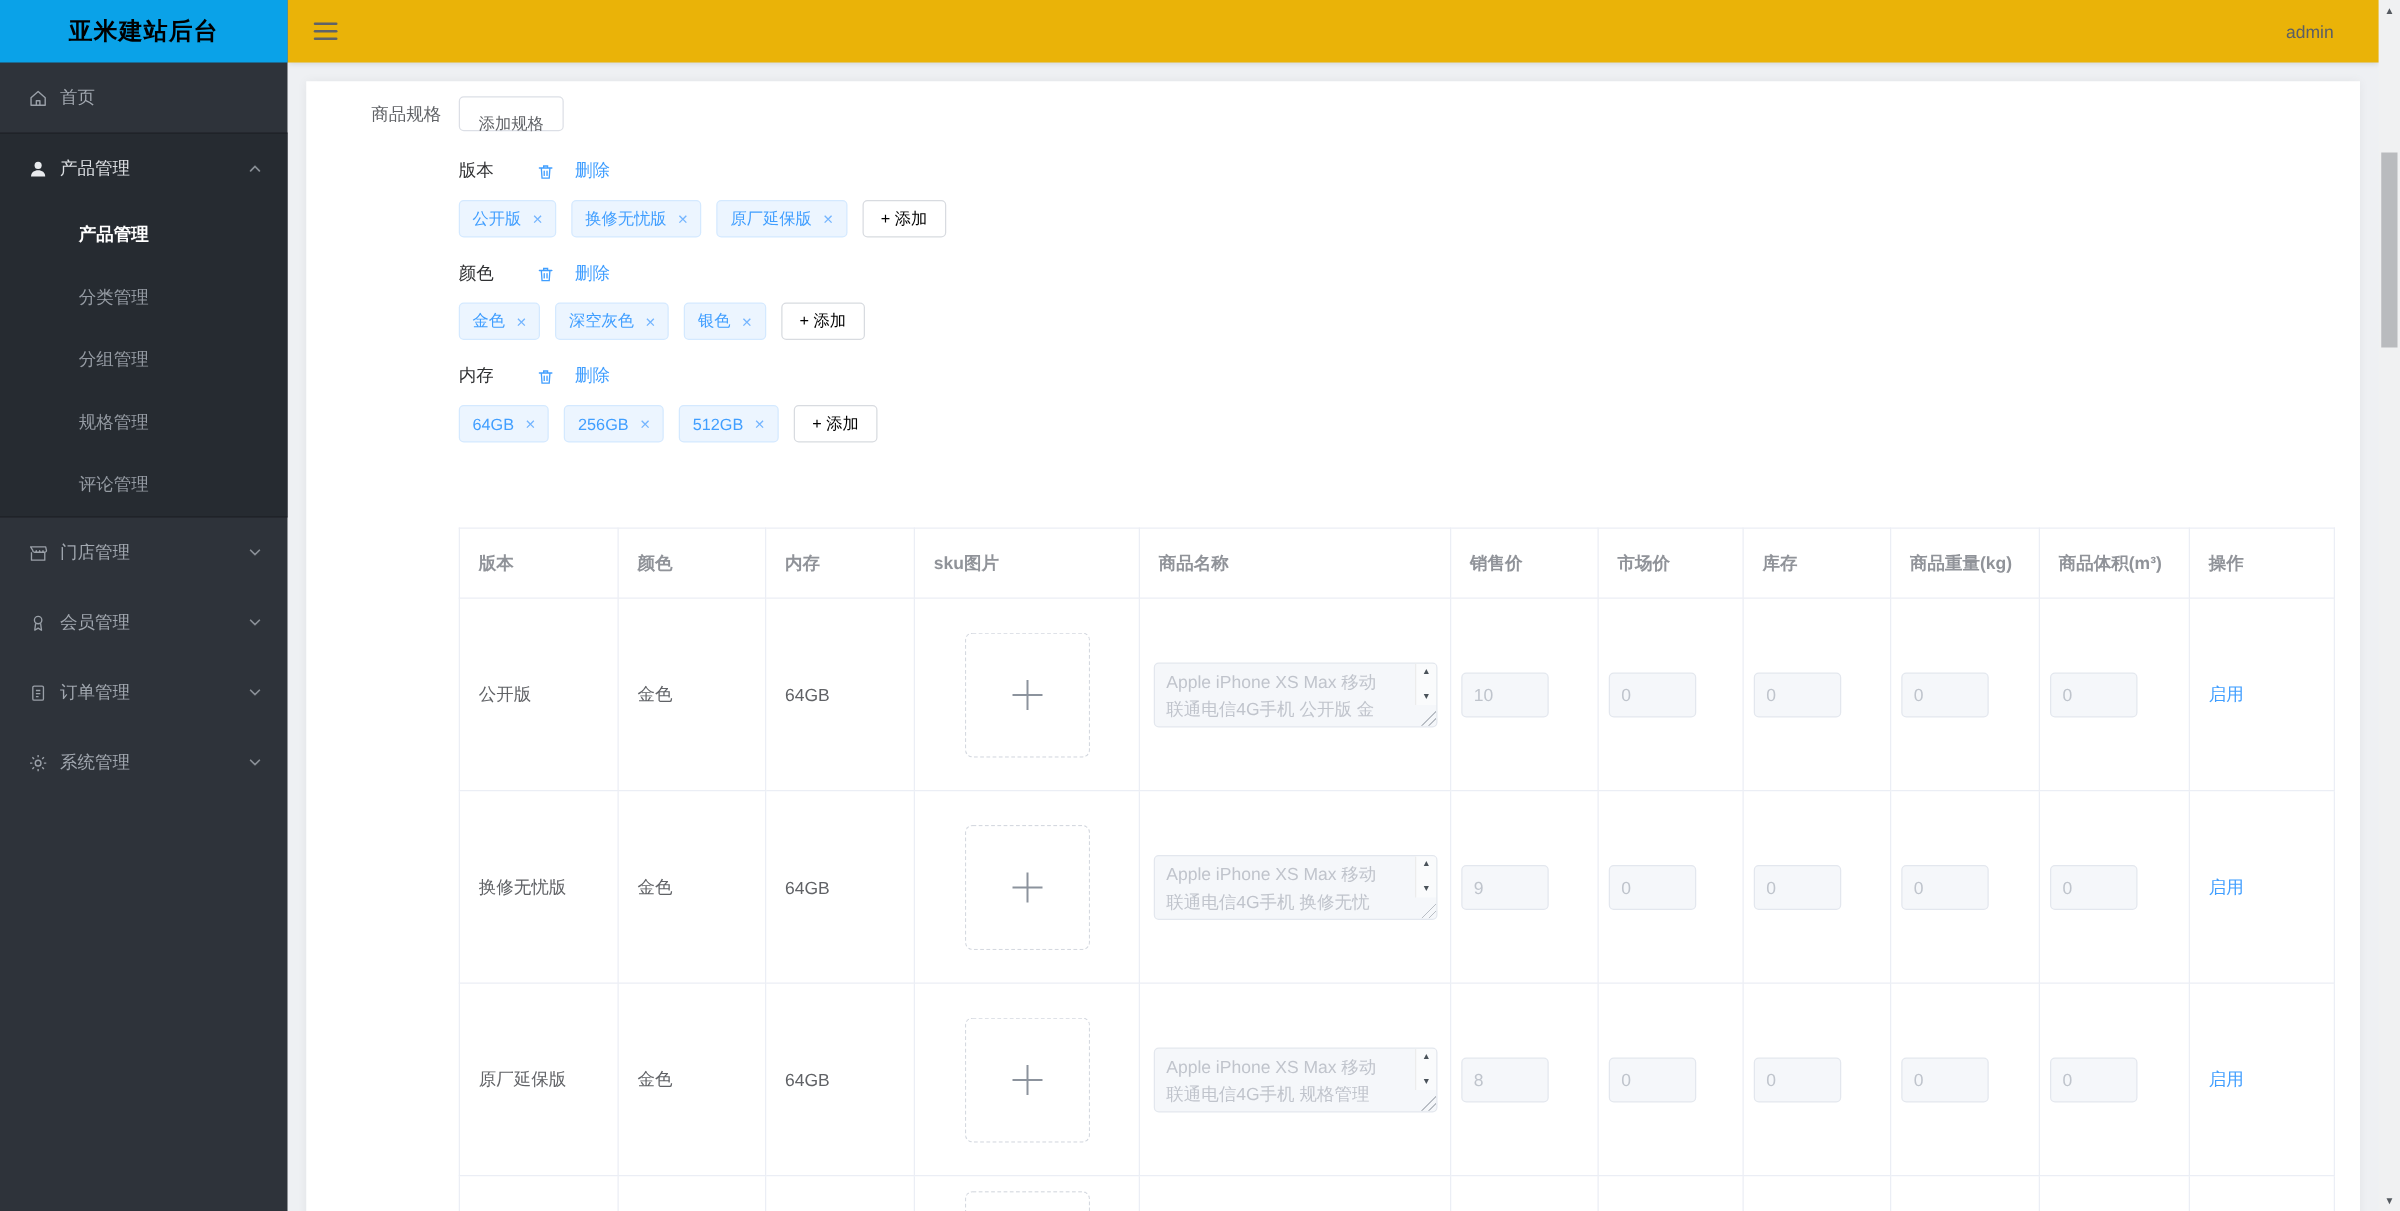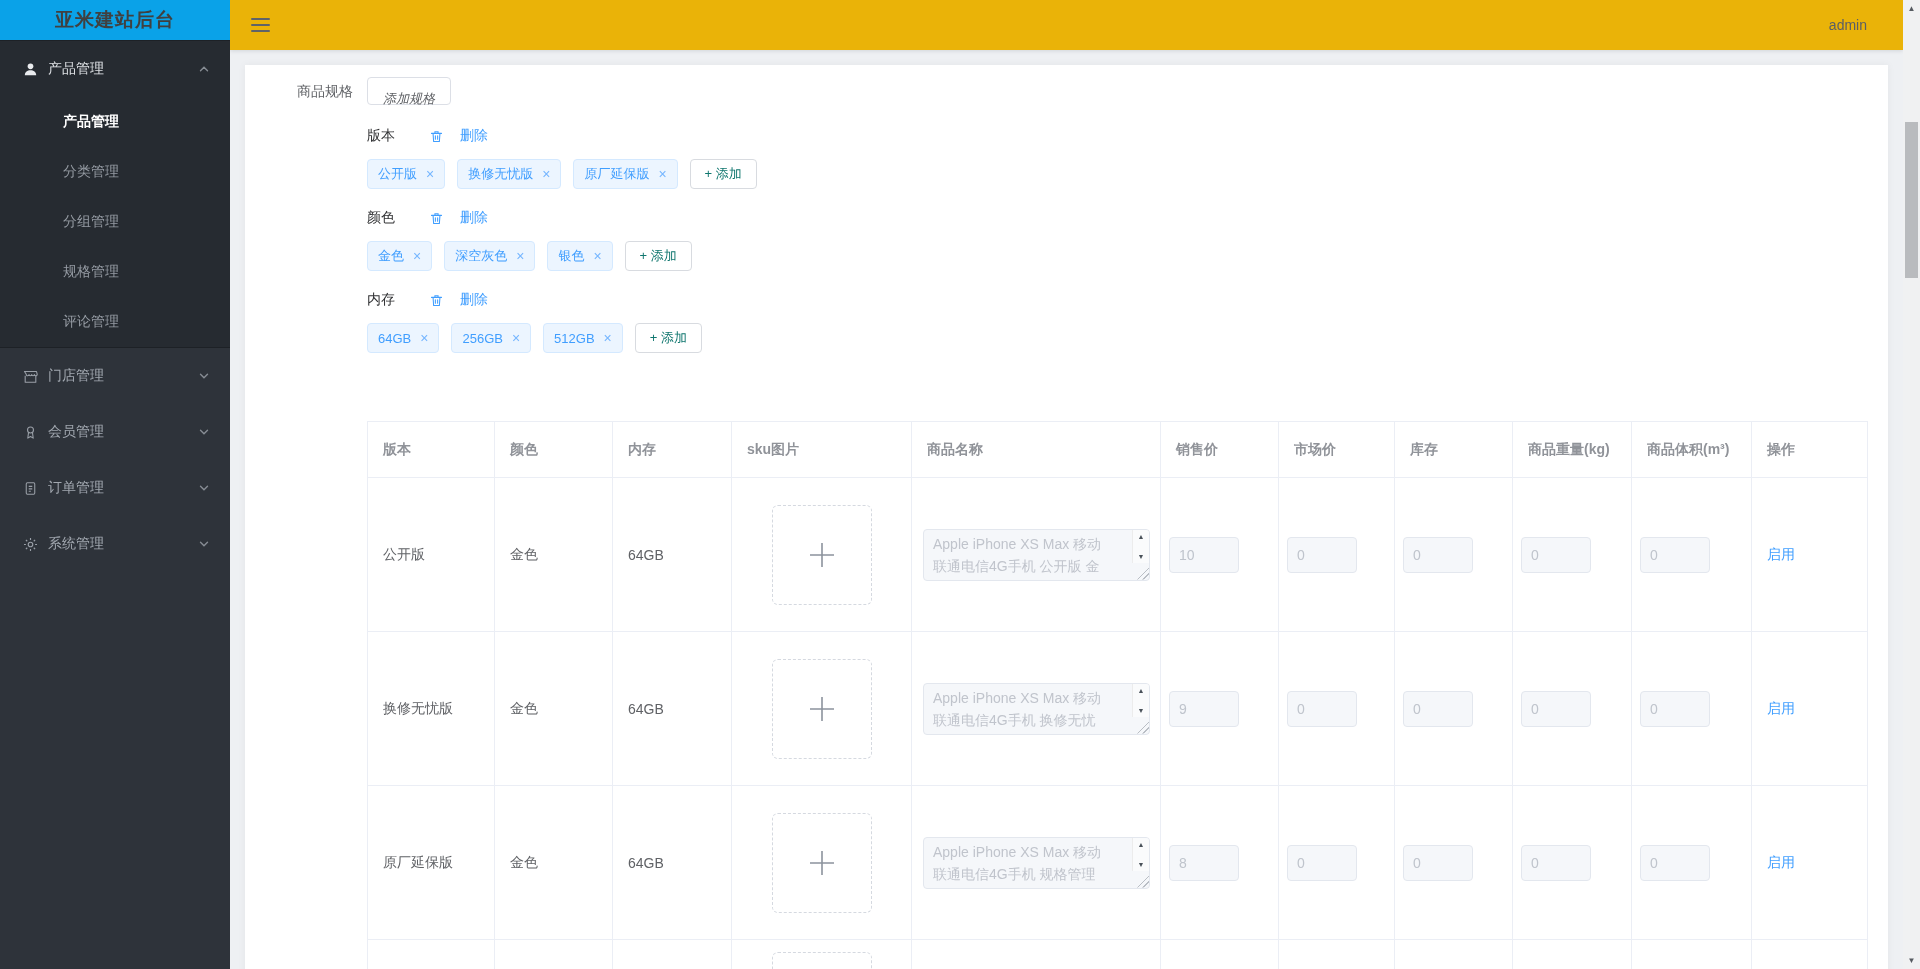--- a/index.html
+++ b/index.html
@@ -4,21 +4,21 @@
 <style>
   * { margin:0; padding:0; box-sizing:border-box; }
   html,body { width:1920px; height:969px; overflow:hidden; background:#eef0f3;
     font-family:"Liberation Sans","DejaVu Sans",sans-serif; }
 
   .app { position:relative; width:1920px; height:969px; }
 
   
   .sidebar { position:absolute; left:0; top:0; width:230px; height:969px;
     background:var(--sidebar-bg,#2e333a); z-index:5; }
-  .logo { height:40px; background:var(--header-blue,#0aa2e8); color:#404040;
+  .logo { height:50px; background:var(--header-blue,#0aa2e8); color:#000000;
     font-size:19px; font-weight:bold; letter-spacing:1px;
     display:flex; align-items:center; justify-content:center; }
   .menu-item { height:56px; display:flex; align-items:center; padding:0 20px 0 22px;
     color:#a2a8b0; font-size:14px; cursor:pointer; }
   .mi-icon { width:17px; height:17px; margin-right:9px; display:flex; align-items:center; }
   .mi-label { flex:0 0 auto; }
   .chev { margin-left:auto; display:flex; }
   .menu-block { background:var(--sidebar-submenu-bg,#262b31);
     border-top:1px solid rgba(0,0,0,.22); border-bottom:1px solid rgba(0,0,0,.22); }
   .menu-block .menu-item { color:#dde0e4; }
@@ -38,22 +38,22 @@
   .content { height:919px; overflow:hidden; padding:15px 15px 0 15px; }
   .card { background:#fff; min-height:1200px; box-shadow:0 0 8px rgba(0,0,0,.05);
     padding:12px 0 0 52px; }
 
   .form-item { display:flex; }
   .form-label { width:58px; margin-right:12px; font-size:14px; color:#606266; line-height:28px; }
   .form-content { flex:1; }
 
   .btn { background:#fff; border:1px solid #dcdfe6; border-radius:4px; color:#606266;
     cursor:pointer; font-family:inherit; }
-  .btn-add-spec { height:28px; padding:12px 15px; font-size:13px;font-style:italic; }
-  .btn-add-tag { height:30px; padding:0 14px; font-size:13px; border-color:#d8dbe0; color:#0f766e; }
+  .btn-add-spec { height:28px; padding:12px 15px; font-size:13px; }
+  .btn-add-tag { height:30px; padding:0 14px; font-size:13px; border-color:#d8dbe0; color:#000000; }
 
   .spec-group { margin-top:20px; }
   .group-head { display:flex; align-items:center; }
   .g-name { font-size:14px; color:#303133; margin-right:18px; }
   .del-link { display:inline-flex; align-items:center; color:var(--accent,#409eff);
     font-size:14px; cursor:pointer; }
   .del-link span { margin-left:16px; }
   .tags { margin-top:14px; display:flex; align-items:center; }
   .tag { height:30px; display:inline-flex; align-items:center; padding:0 10px;
     background:var(--tag-bg,#ecf5ff); border:1px solid var(--tag-border,#d4e9ff);
@@ -101,20 +101,30 @@
     background:#b9bbbe; cursor:grab; }
 </style>
 </head>
 <body>
 
 <div class="app">
 
   <aside class="sidebar">
     <div class="logo">亚米建站后台</div>
     <nav id="menu">
+  <div class="menu-item">
+    <span class="mi-icon">
+            <svg viewBox="0 0 24 24" width="17" height="17" fill="none" stroke="#9aa0a8" stroke-width="1.6" stroke-linejoin="round">
+              <path d="M4 11.5 12 4.5l8 7V20H4z"></path>
+              <path d="M10 20v-5h4v5"></path>
+            </svg>
+          </span>
+    <span class="mi-label">首页</span>
+
+  </div>
 <div class="menu-block">
   <div class="menu-item">
     <span class="mi-icon">
               <svg viewBox="0 0 24 24" width="17" height="17" fill="#e9ebee">
                 <circle cx="12" cy="7.5" r="4"></circle>
                 <path d="M4 20c0-4.5 3.6-7 8-7s8 2.5 8 7z"></path>
               </svg>
             </span>
     <span class="mi-label">产品管理</span>
     <span class="chev">

